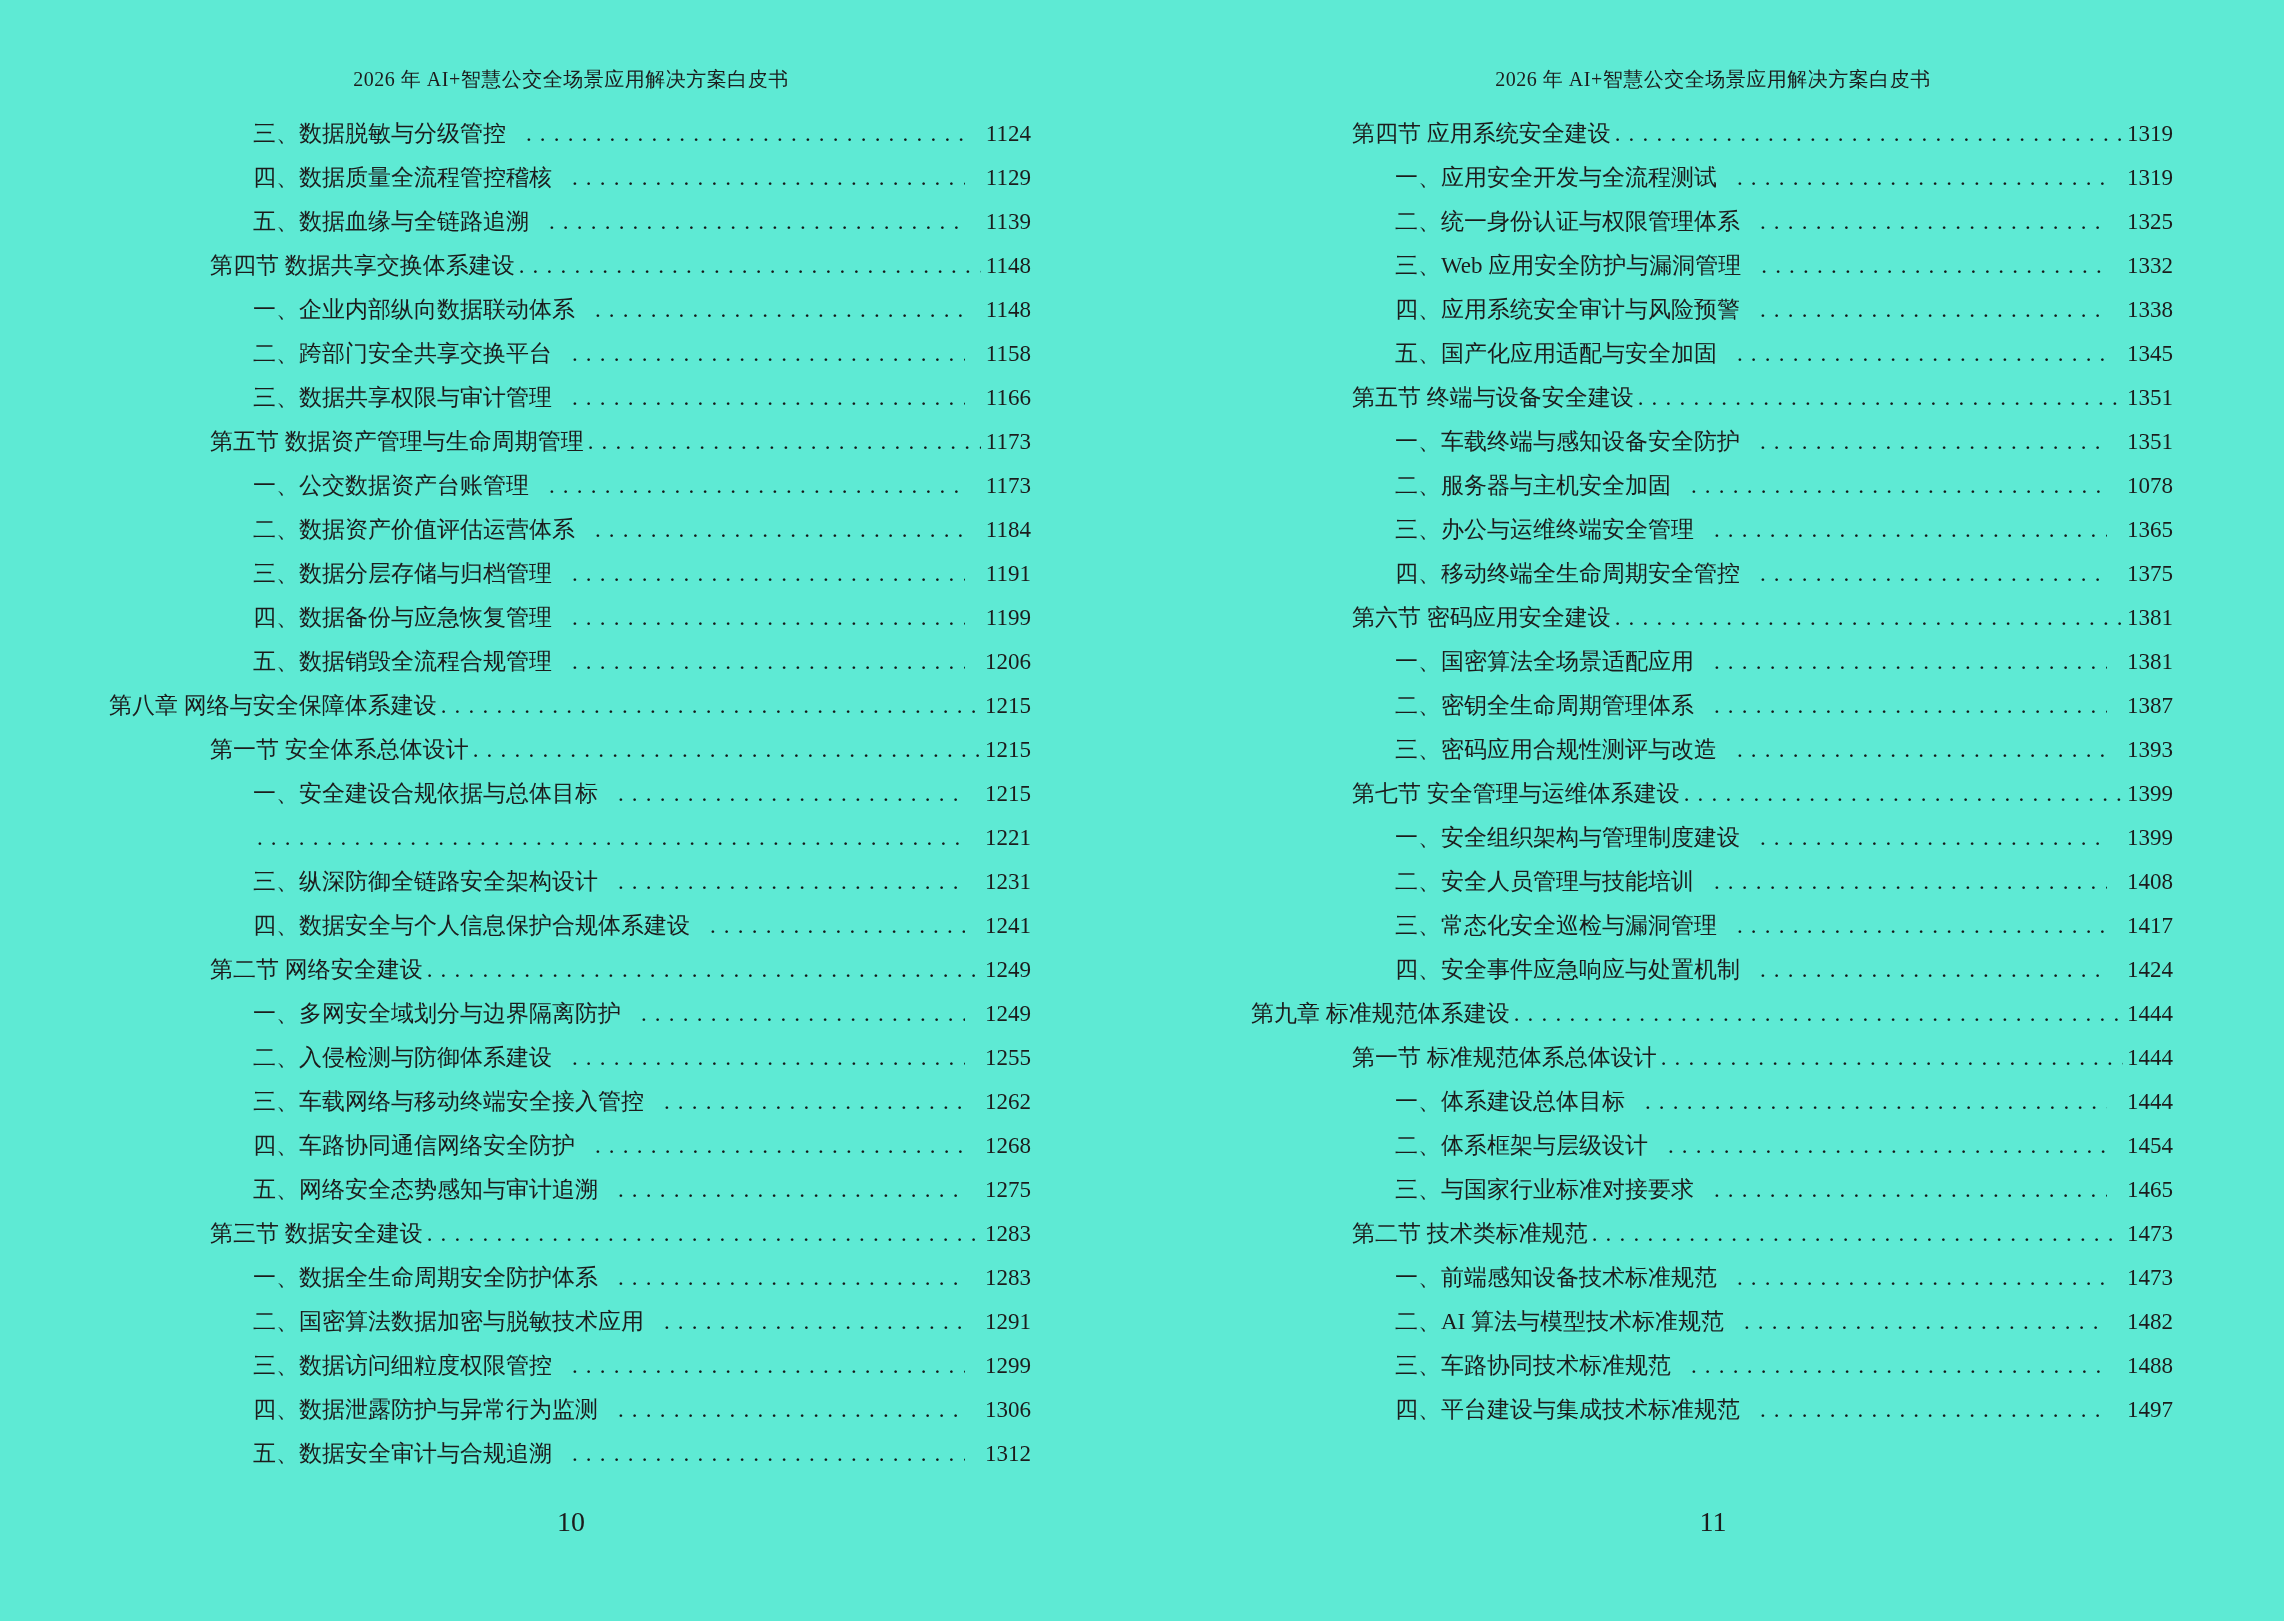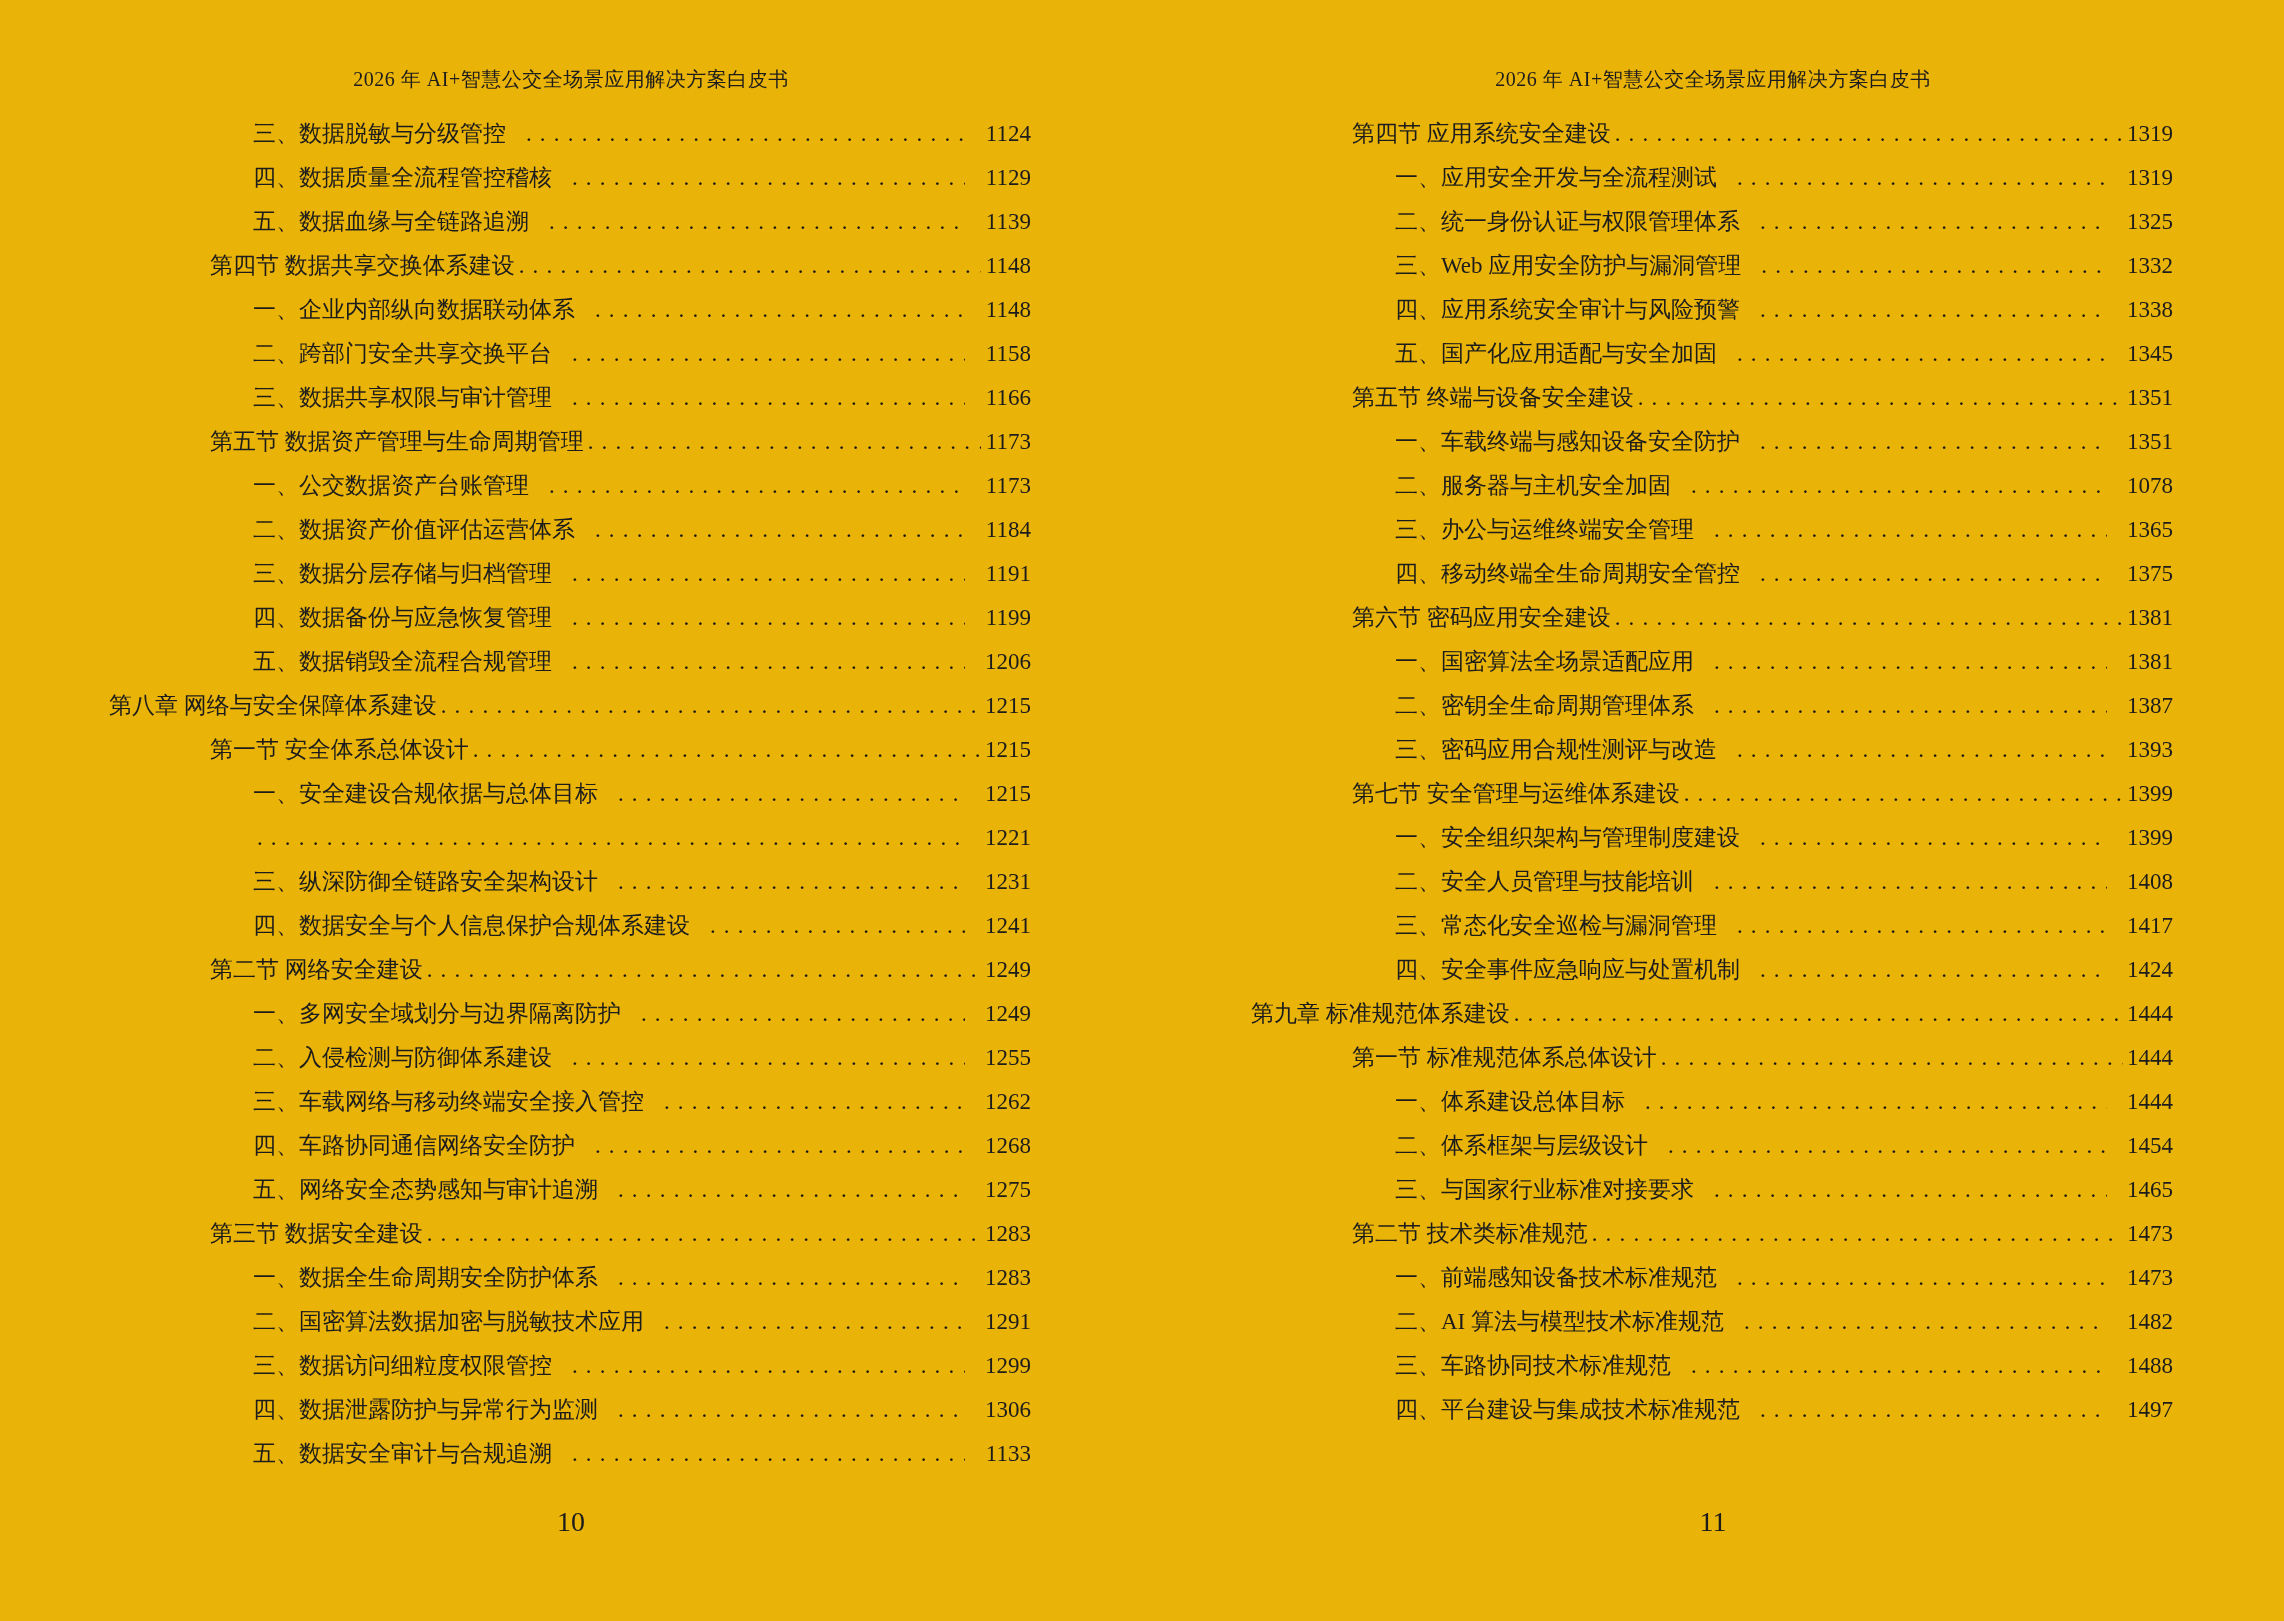--- a/index.html
+++ b/index.html
@@ -8,21 +8,21 @@
     background:#ffffff;
     overflow:hidden;
     font-family:"Liberation Serif","DejaVu Serif",serif;
     color:#1c1c1c;
     position:relative;
   }
   .spread{position:absolute;inset:0;display:flex;}
   .page{
     position:relative;
     width:1142px;height:1622px;
-    background:#eab308;
+    background:#5eead4;
     flex:0 0 auto;
   }
   .running-header{
     position:absolute;top:66px;left:23px;width:1096px;
     text-align:center;
     font-size:20px;line-height:27px;
     color:#1c1c1c;
     letter-spacing:0.5px;
     white-space:nowrap;
   }
@@ -216,21 +216,21 @@
           <span class="toc-pagenum">1299</span>
         </div>
         <div class="toc-row item">
           <span class="toc-label">四、数据泄露防护与异常行为监测</span>
           <span class="toc-leader"></span>
           <span class="toc-pagenum">1306</span>
         </div>
         <div class="toc-row item">
           <span class="toc-label">五、数据安全审计与合规追溯</span>
           <span class="toc-leader"></span>
-          <span class="toc-pagenum">1133</span>
+          <span class="toc-pagenum">1312</span>
         </div>
       </div>
     <div class="page-footer">10</div>
   </section>
 
   <section class="page">
     <div class="running-header">2026 年 AI+智慧公交全场景应用解决方案白皮书</div>
     <div class="toc">
         <div class="toc-row section">
           <span class="toc-label">第四节 应用系统安全建设</span>

